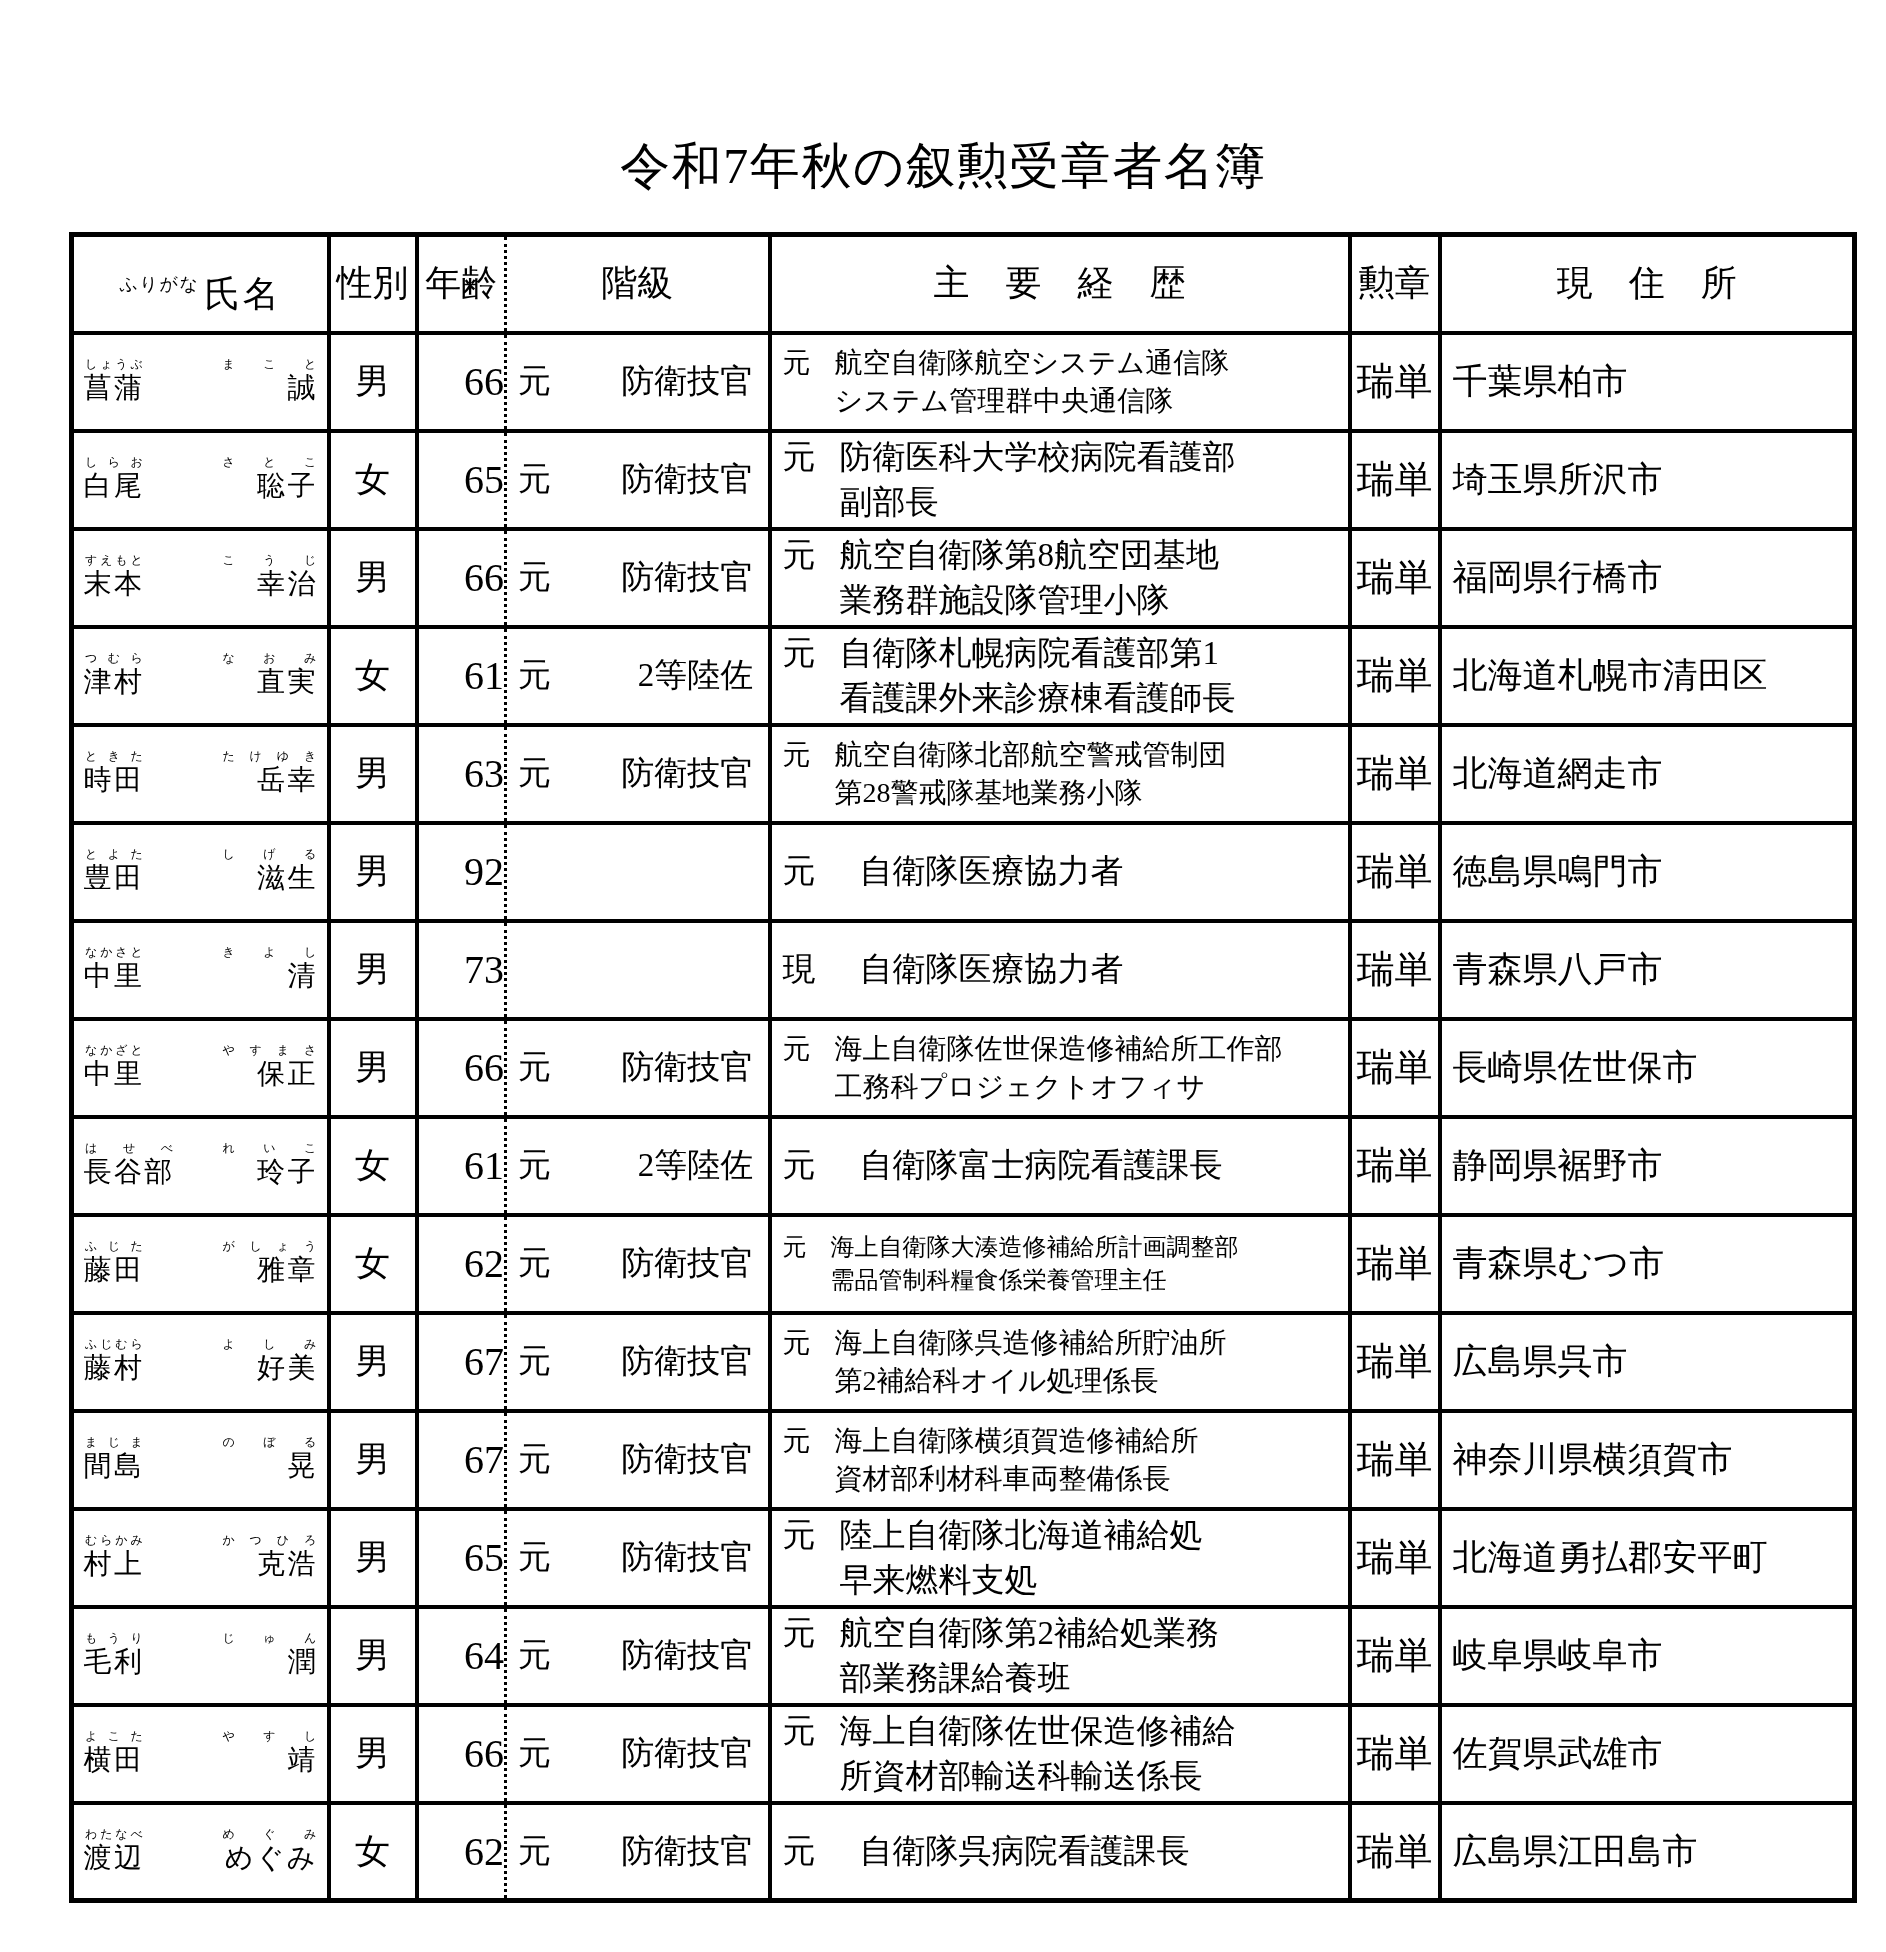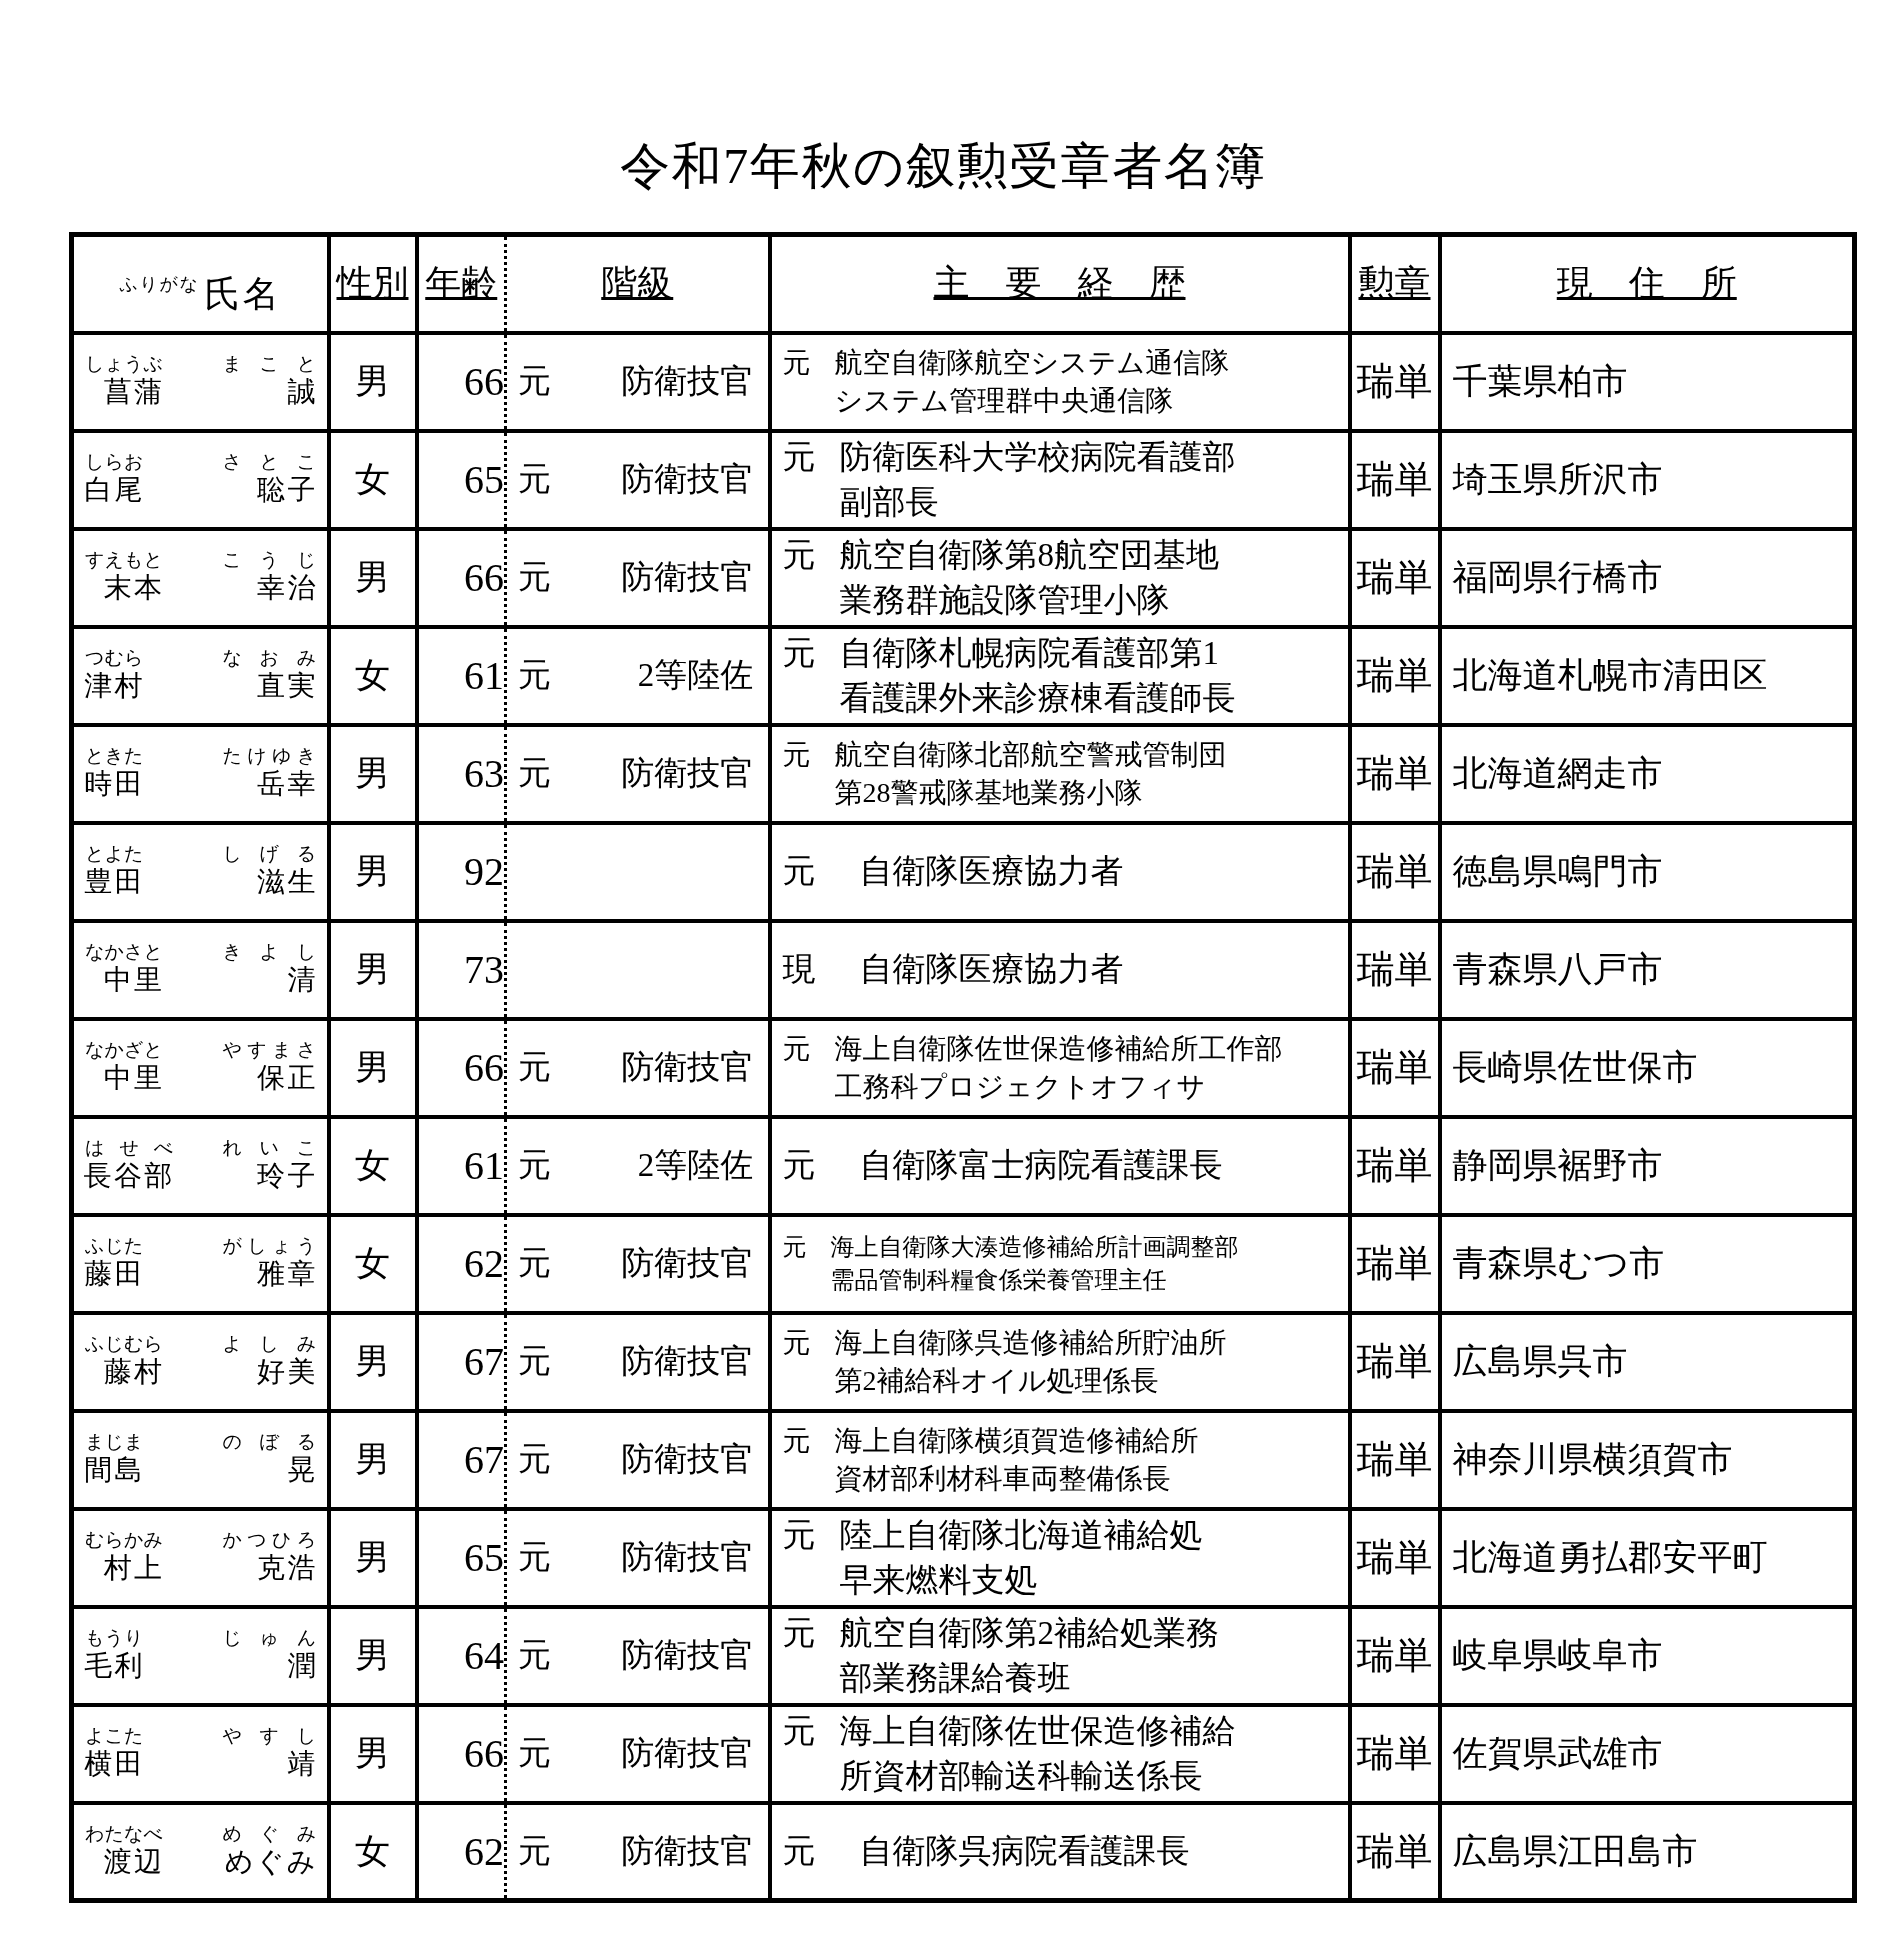--- a/index.html
+++ b/index.html
@@ -20,29 +20,29 @@
   td,th { border:4px solid #000; padding:0; overflow:hidden; font-weight:normal; vertical-align:middle; }
   tr { height:98px; }
   
   .b-age-r { border-right:3.2px dotted #000; }
   .b-rank-l { border-left:3.2px dotted #000; }
 
   
   .h-name-wrap { display:flex; flex-direction:row; align-items:center; justify-content:center; gap:4.8px; }
   .h-kana { font-size:18px; line-height:1; letter-spacing:1.6px; }
   .h-big { font-size:36px; line-height:1; letter-spacing:2.4px;margin-top:21px; }
-  th.c-head { font-size:36px; text-align:center; white-space:nowrap;text-decoration:underline; }
+  th.c-head { font-size:36px; text-align:center; white-space:nowrap; }
 
   
   .name-wrap { display:flex; align-items:flex-end; padding:8px 6.4px 11px 9.5px; }
   .family { width:135px; display:flex; justify-content:flex-start; }
   .given  { flex:1; display:flex; justify-content:center; }
   .nm { display:inline-flex; flex-direction:column; }
   .nm-given { min-width:97px; }
-  .kana  { font-size:19px; line-height:1.25; text-align:justify; text-align-last:justify; padding:0 1.6px; white-space:nowrap; }
+  .kana  { font-size:12px; line-height:1.25; text-align:justify; text-align-last:justify; padding:0 1.6px; white-space:nowrap; }
   .kanji { font-size:28px; line-height:1.12; text-align:right; letter-spacing:2.4px; white-space:nowrap; }
 
   .c-gender { font-size:35px; text-align:center; }
   .c-age    { font-size:40px; text-align:right; font-family:"Liberation Serif",serif; }
 
   .rank-wrap { display:flex; justify-content:space-between; align-items:center; padding:0 14.3px 0 11px; font-size:33px; white-space:nowrap; }
 
   .career-wrap { display:flex; align-items:center; height:100%; padding:0 8px 0 11px; }
   .career-inner { display:flex; align-items:flex-start; }
   .career-prefix { margin-right:24px; line-height:1.35; }

